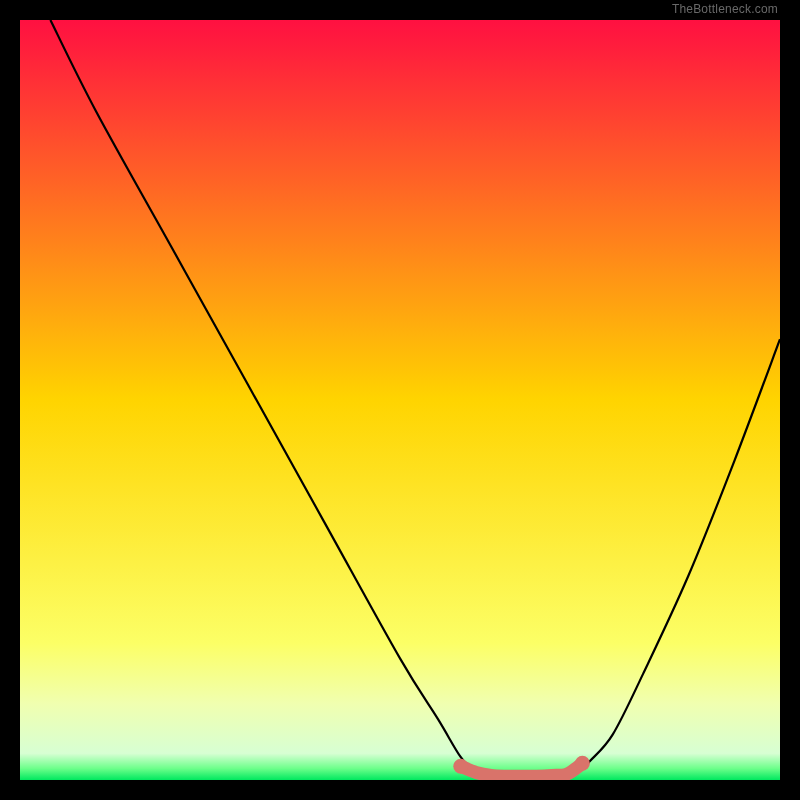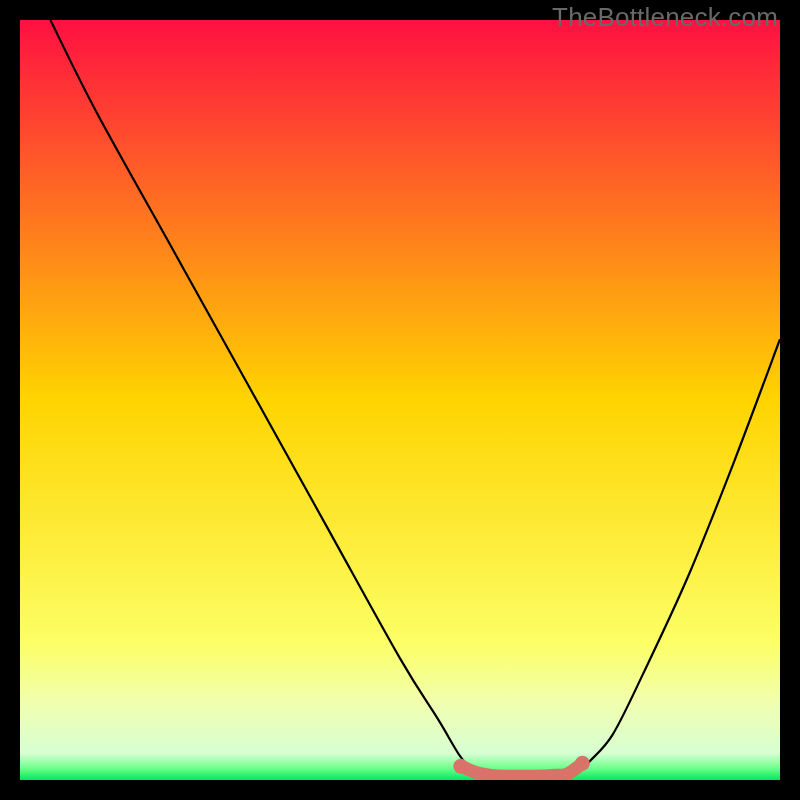--- a/index.html
+++ b/index.html
@@ -23,21 +23,21 @@
     left: 0;
     top: 0;
     width: 760px;
     height: 760px;
   }
   .watermark {
     position: absolute;
     top: 2px;
     right: 22px;
     font-family: Arial, Helvetica, sans-serif;
-    font-size: 26px;
+    font-size: 12px;
     color: #696969;
     letter-spacing: 0.2px;
   }
 </style>
 </head>
 <body>
 
 <div class="frame">
   <svg class="plot" viewBox="0 0 760 760" preserveAspectRatio="none">
     <defs>

